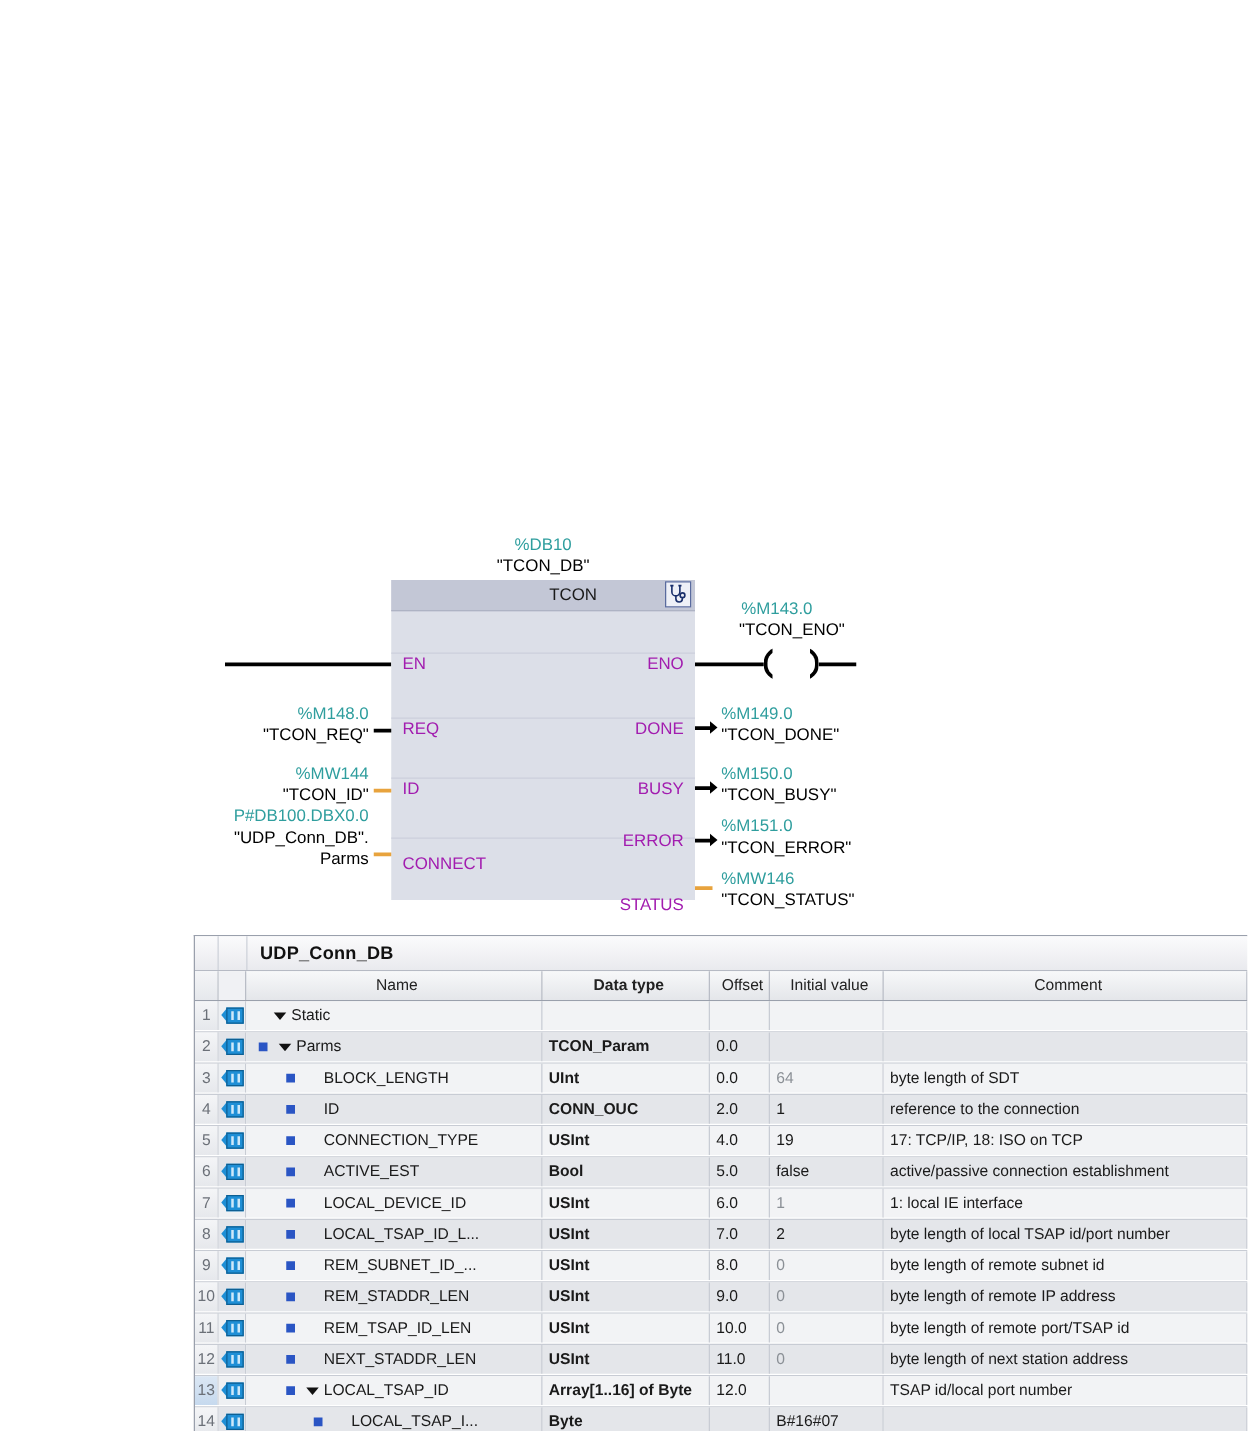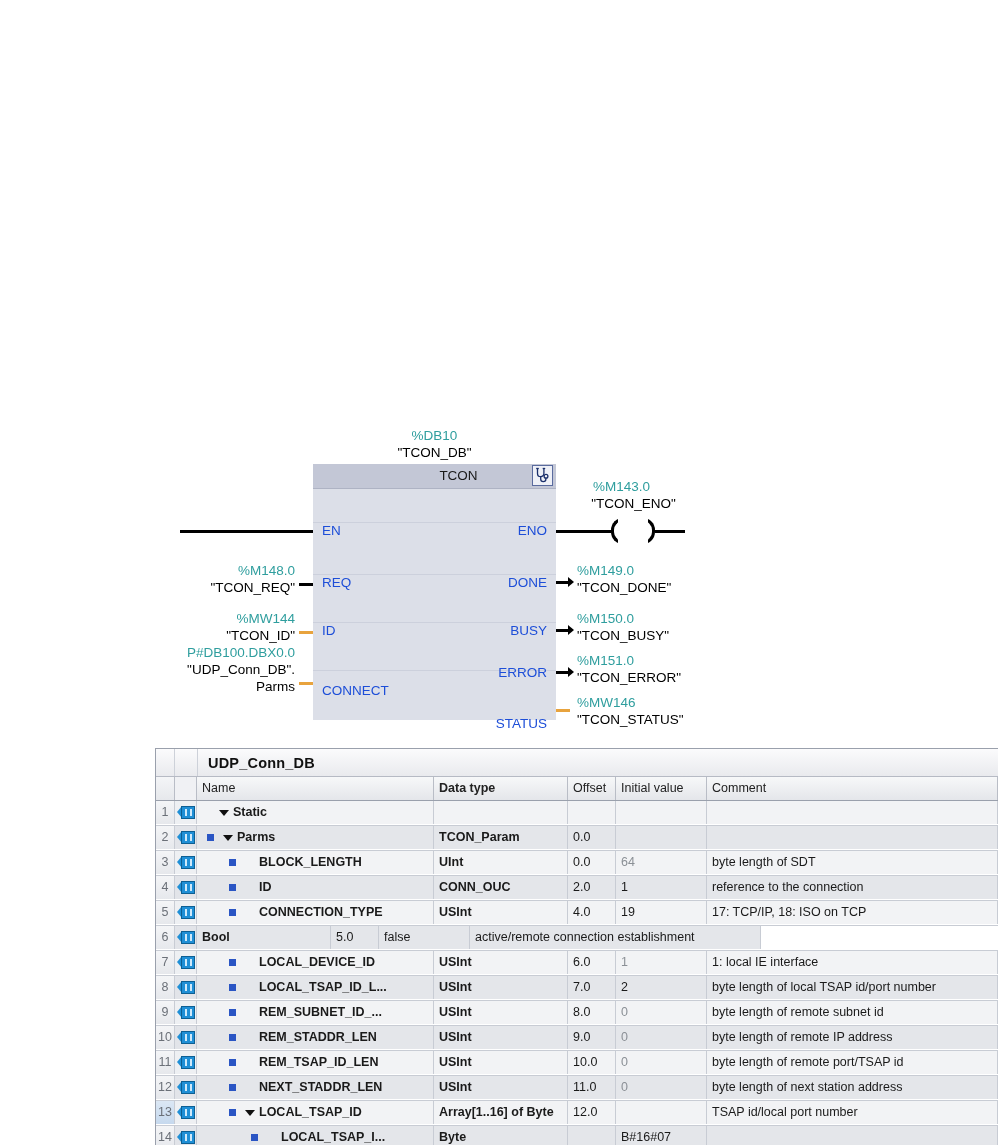--- a/index.html
+++ b/index.html
@@ -79,21 +79,21 @@
     position: absolute;
     left: 0;
     width: 243px;
     height: 1px;
     background: #ccd0dc;
   }
   .pin {
     position: absolute;
     font-size: 13.5px;
     line-height: 15px;
-    color: #1d4ed8;
+    color: #a21caf;
     white-space: nowrap;
   }
   .pin.in  { left: 9px;  text-align: left; }
   .pin.out { right: 9px; text-align: center; }
 
   
   .stub {
     position: absolute;
     height: 3px;
   }
@@ -182,20 +182,21 @@
     font-weight: bold;
     color: #111;
     letter-spacing: 0.2px;
   }
 
   .thead {
     display: flex;
     height: 23px;
     background: linear-gradient(#f7f8f9, #e4e6ea);
     border-bottom: 1px solid #9aa0ac;
+    text-align: center;
   }
   .thead .th {
     height: 23px;
     line-height: 23px;
     border-right: 1px solid #b9bdc6;
     box-sizing: border-box;
     color: #222;
     padding-left: 5px;
     overflow: hidden;
     white-space: nowrap;
@@ -266,21 +267,20 @@
   }
 
   
   .name-inner {
     position: absolute;
     left: 0; top: 0;
     height: 23px;
     width: 100%;
     display: flex;
     align-items: center;
-    font-weight: bold;
   }
   .sq {
     width: 7px; height: 7px;
     background: #2a55c4;
     flex: 0 0 auto;
   }
   .tri {
     width: 0; height: 0;
     border-left: 5.5px solid transparent;
     border-right: 5.5px solid transparent;
@@ -521,24 +521,34 @@
       </div>
       <div class="trow band-b">
         <div class="td c-num">6</div>
         <div class="td c-tag">
           <span class="tag-glyph">
             <span class="pointer"></span>
             <span class="body"></span>
             <span class="bars"></span>
           </span>
         </div>
+        <div class="td c-name">
+          <div class="name-inner">
+            <span style="width: 26px; flex: 0 0 auto;"></span>
+            <span style="width: 18px; flex: 0 0 auto; display: flex; align-items: center; justify-content: center;">
+              <span class="sq"></span>
+            </span>
+            <span style="width: 18px; flex: 0 0 auto; display: flex; align-items: center; justify-content: center;"></span>
+            <span class="name-txt">ACTIVE_EST</span>
+          </div>
+        </div>
         <div class="td c-type">Bool</div>
         <div class="td c-off">5.0</div>
         <div class="td c-init">false</div>
-        <div class="td c-cmt">active/remote connection establishment</div>
+        <div class="td c-cmt">active/passive connection establishment</div>
       </div>
       <div class="trow band-a">
         <div class="td c-num">7</div>
         <div class="td c-tag">
           <span class="tag-glyph">
             <span class="pointer"></span>
             <span class="body"></span>
             <span class="bars"></span>
           </span>
         </div>

